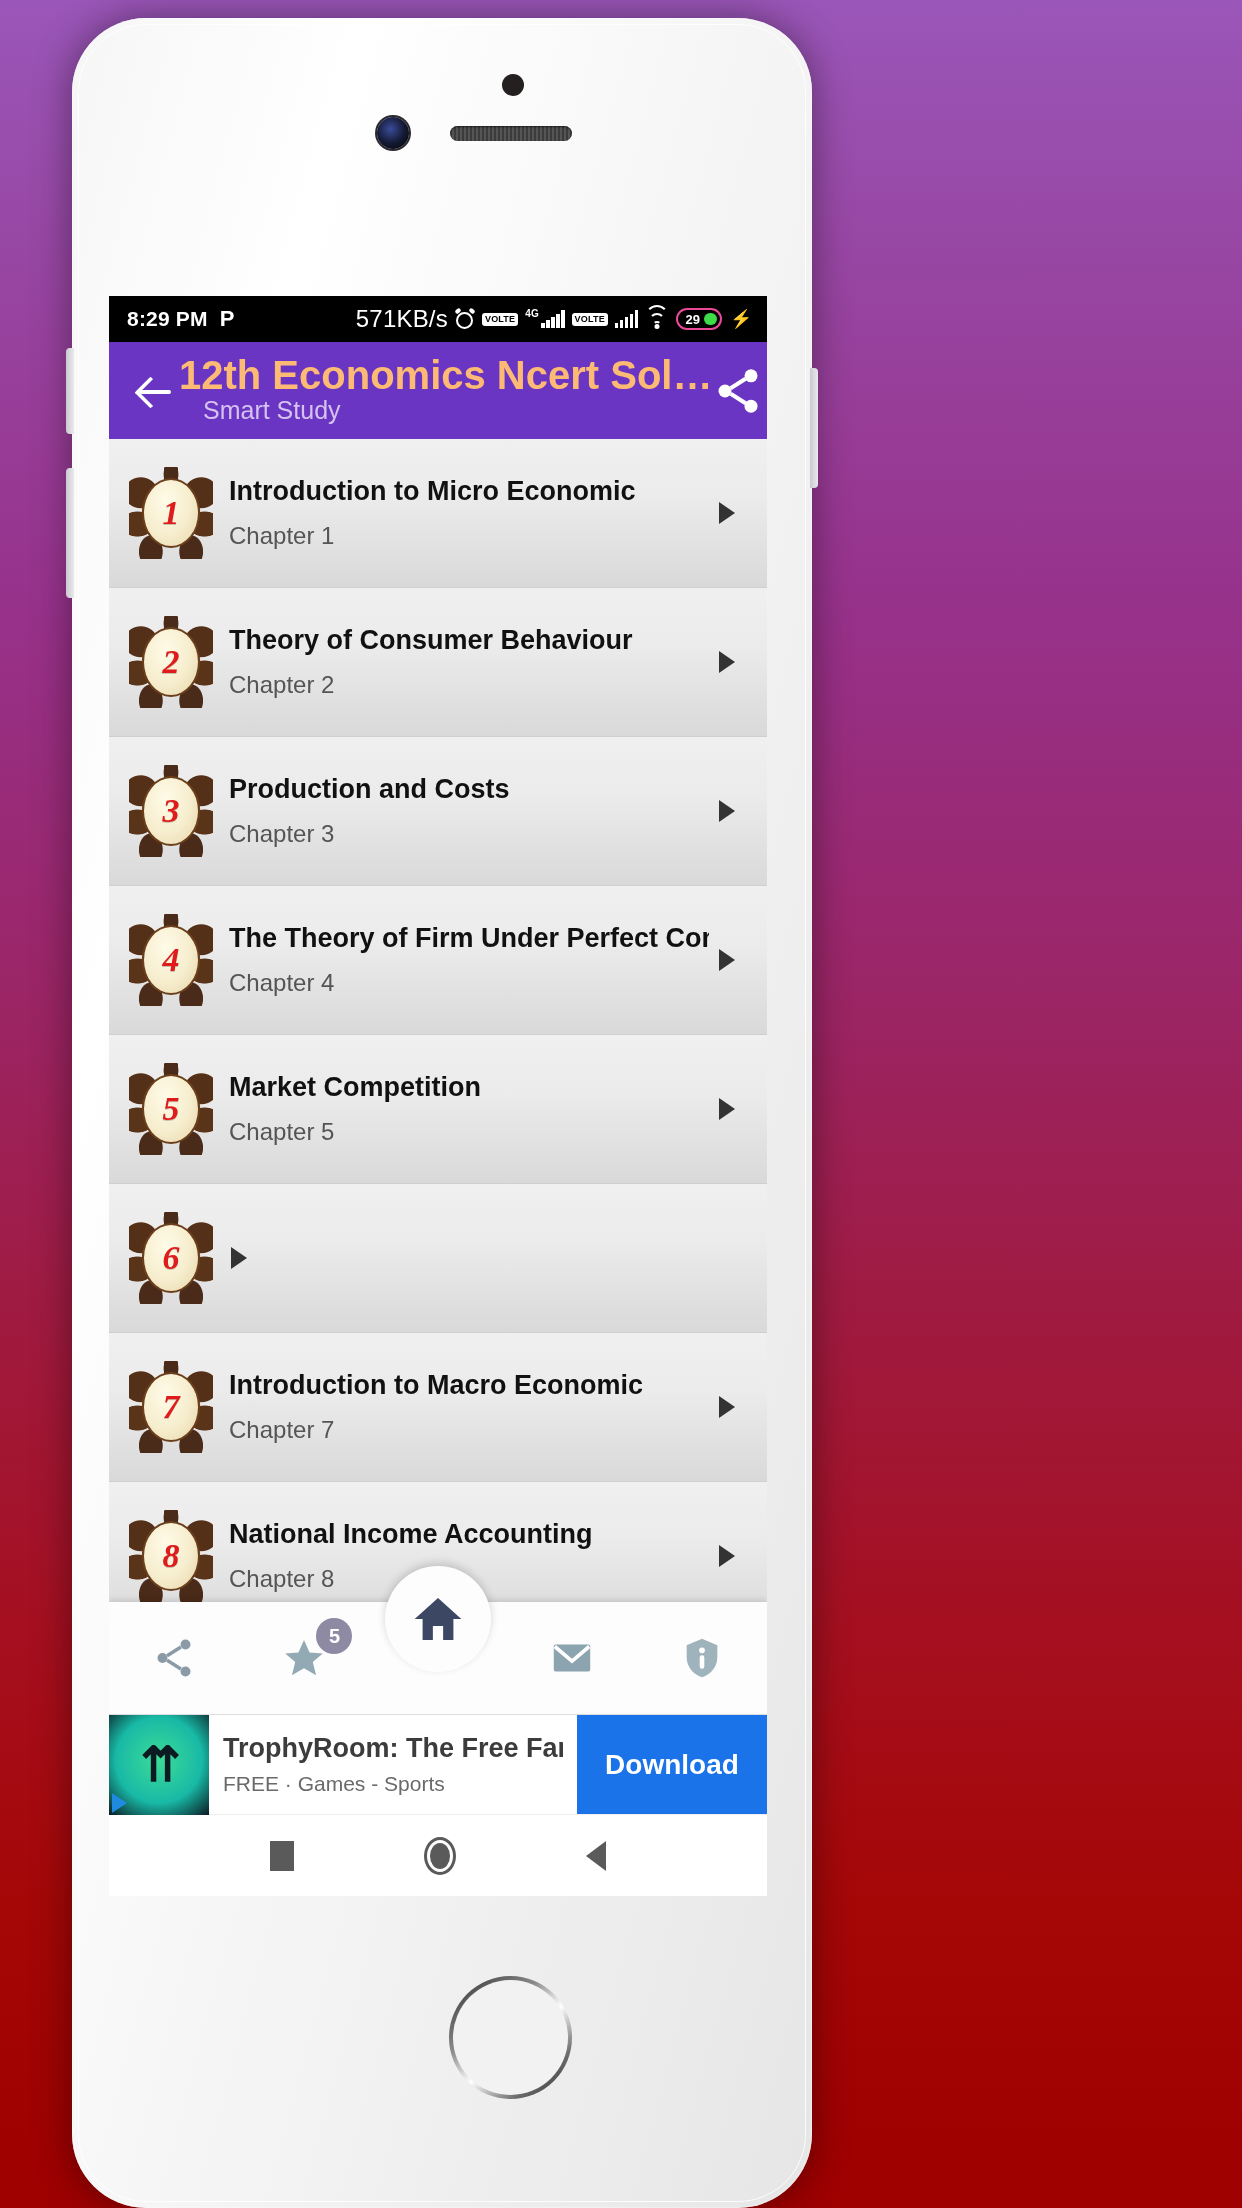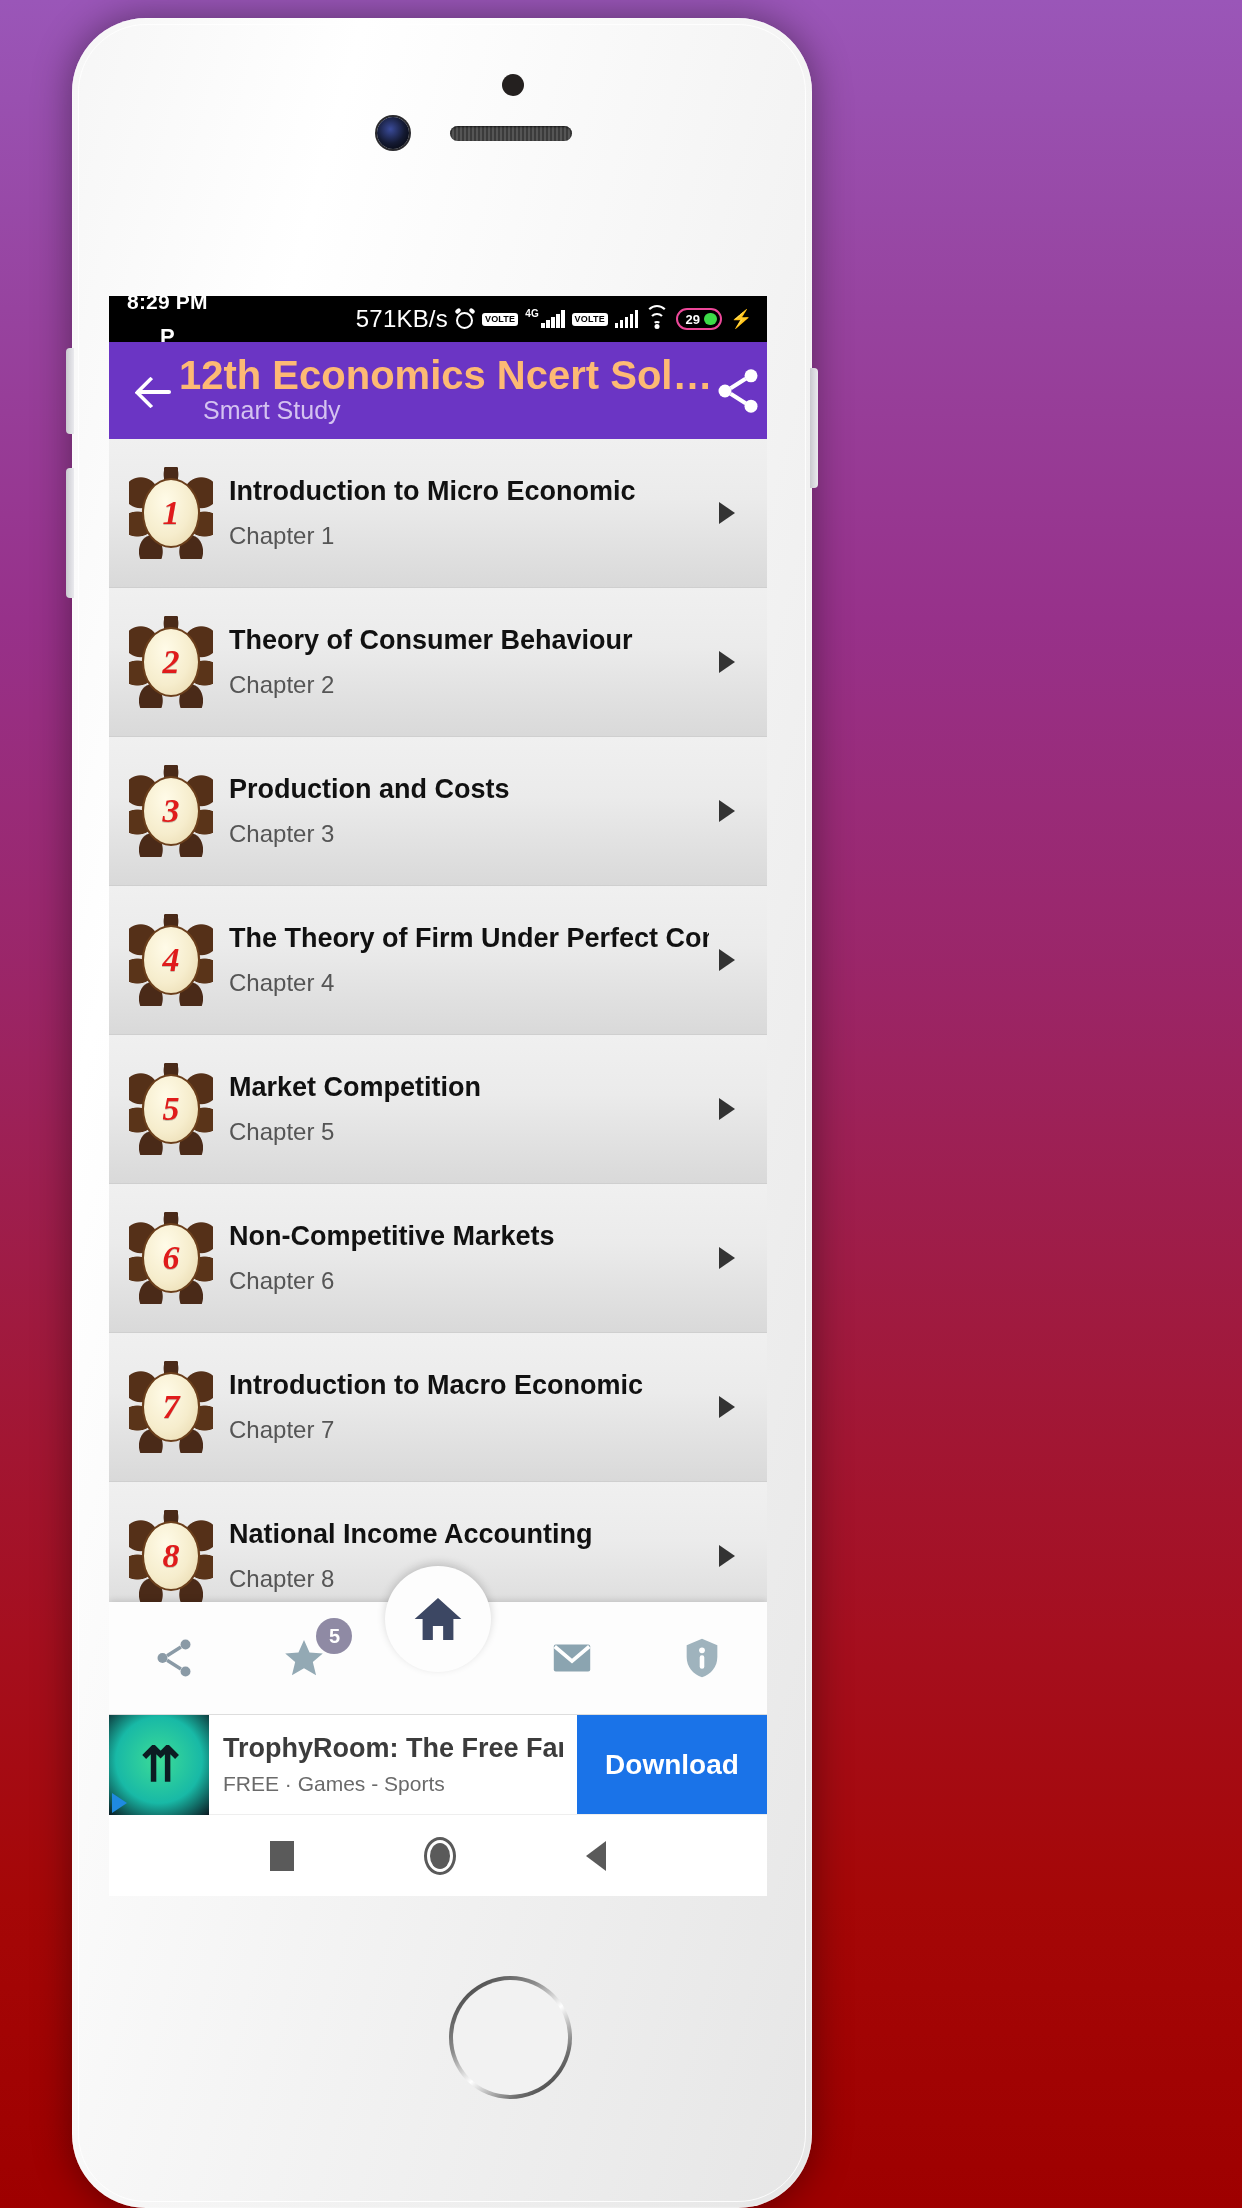--- a/index.html
+++ b/index.html
@@ -84,21 +84,21 @@
   }
 
   
   .statusbar{
     height:46px; background:#000; color:#fff;
     display:flex; align-items:center;
     padding:0 14px 0 18px;
     font-size:21px; font-weight:bold;
     letter-spacing:.2px;
   }
-  .sb-left{ display:flex; align-items:center; gap:12px;flex-direction:column; }
+  .sb-left{ display:flex; align-items:center; gap:12px; }
   .sb-right{ margin-left:auto; display:flex; align-items:center; gap:7px; }
   .sb-speed{ font-size:24px; font-weight:normal; }
   .p-glyph{
     font-size:22px; font-weight:bold; line-height:1;
   }
   .alarm-ico{
     width:20px; height:20px; position:relative;
   }
   .alarm-ico i{
     position:absolute; left:1px; top:3px; width:17px; height:17px;
@@ -505,24 +505,20 @@
               </div>
               <div class="chevron"></div>
             </div>
             <div class="row">
               <div class="medallion">
                 <div class="orn"></div>
                 <div class="disc">
                   <span class="num">6</span>
                 </div>
               </div>
-              <div class="row-texts">
-                <div class="row-title">Non-Competitive Markets</div>
-                <div class="row-sub">Chapter 6</div>
-              </div>
               <div class="chevron"></div>
             </div>
             <div class="row">
               <div class="medallion">
                 <div class="orn"></div>
                 <div class="disc">
                   <span class="num">7</span>
                 </div>
               </div>
               <div class="row-texts">

